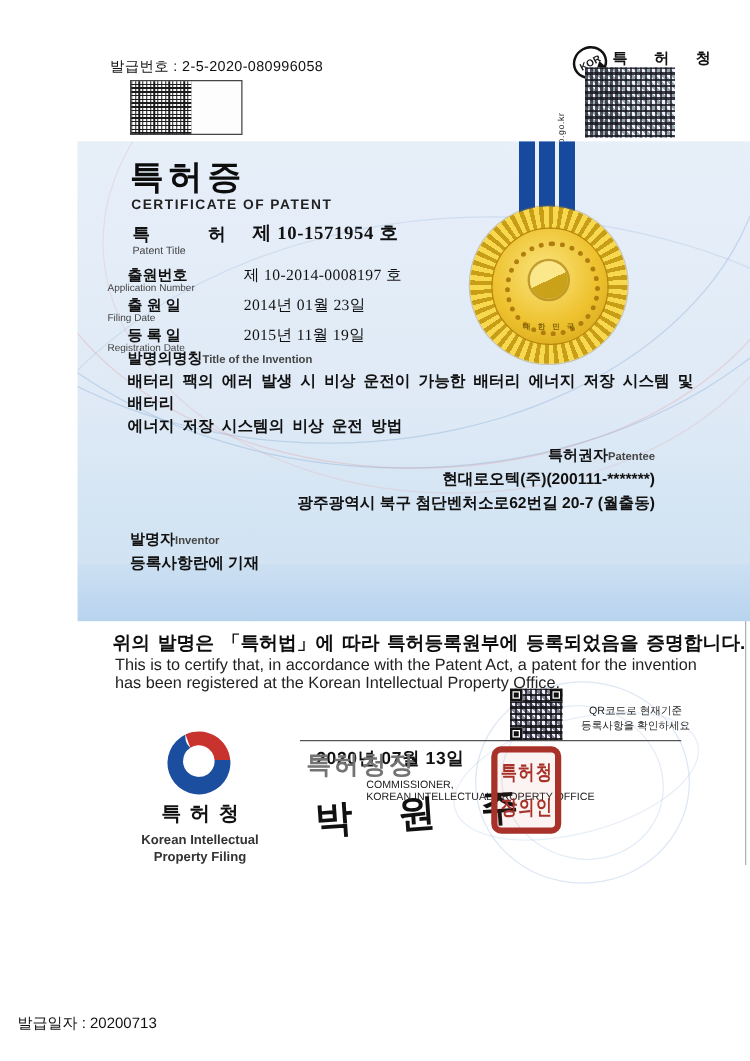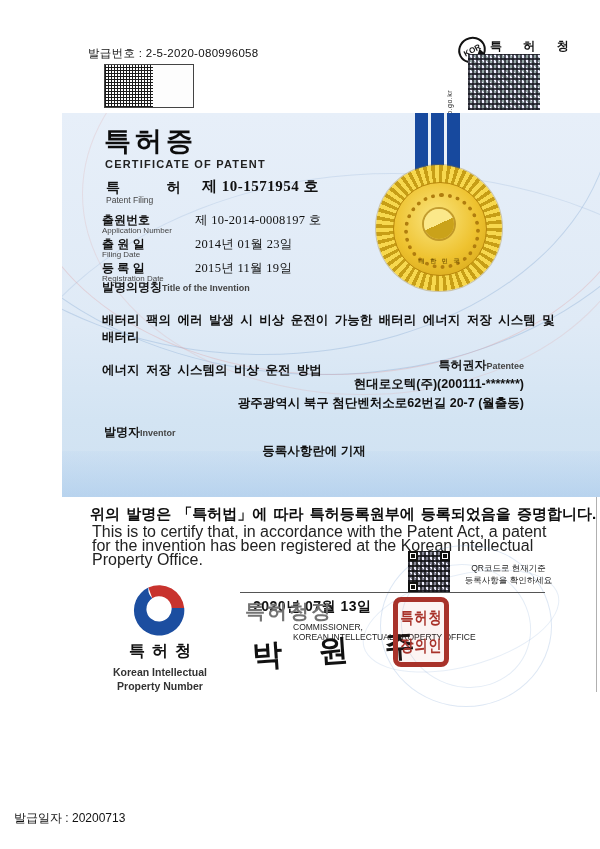--- a/index.html
+++ b/index.html
@@ -50,35 +50,35 @@
   .medal-country{position:absolute;left:0;right:0;bottom:9px;text-align:center;font-size:6px;font-weight:bold;color:#7c5c06;letter-spacing:2px;white-space:pre;}
 
   
   .cert h1{position:absolute;left:42px;top:10px;margin:0;font-size:27px;font-weight:bold;letter-spacing:4px;color:#0d0d0d;}
   .cert .subtitle{position:absolute;left:43px;top:45px;font-size:11px;letter-spacing:1.2px;color:#222;font-weight:bold;text-align:right;}
   .patent-label{position:absolute;left:44px;top:66px;font-size:14px;font-weight:bold;white-space:pre;color:#111;}
   .patent-sub{position:absolute;left:44px;top:82px;font-size:8.5px;color:#444;}
   .patent-value{position:absolute;left:140px;top:64px;font-size:15px;font-weight:bold;font-family:"Liberation Serif",serif;color:#111;letter-spacing:.5px;}
 
   .frow-label{position:absolute;left:40px;font-size:12px;font-weight:bold;color:#111;white-space:pre;}
-  .frow-sub{position:absolute;left:40px;font-size:8px;color:#444;}
+  .frow-sub{position:absolute;left:24px;font-size:8px;color:#444;}
   .frow-value{position:absolute;left:133px;font-size:12.5px;font-family:"Liberation Serif",serif;color:#111;letter-spacing:.3px;}
 
   .sec-label{font-size:12px;font-weight:bold;color:#111;}
   .sec-sub{font-size:9px;color:#444;font-weight:bold;}
   .invention{position:absolute;left:40px;top:164px;width:470px;}
-  .invention .body{margin-top:16px;font-size:12.5px;font-weight:bold;line-height:17px;color:#111;word-spacing:3px;}
+  .invention .body{margin-top:2px;font-size:12.5px;font-weight:bold;line-height:17px;color:#111;word-spacing:3px;}
   .patentee{position:absolute;left:42px;top:242px;width:420px;text-align:right;}
   .patentee .body{margin-top:2px;font-size:12.5px;font-weight:bold;line-height:17px;color:#111;}
   .inventor{position:absolute;left:42px;top:309px;width:420px;}
-  .inventor .body{margin-top:2px;font-size:12.5px;font-weight:bold;color:#111;text-align:center;}
+  .inventor .body{margin-top:2px;font-size:12.5px;font-weight:bold;color:#111;}
 
   
   .stmt-ko{position:absolute;left:90px;top:505px;font-size:15px;font-weight:bold;color:#0d0d0d;word-spacing:2px;}
-  .stmt-en{position:absolute;left:92px;top:525px;width:470px;font-size:16px;color:#222;line-height:14px;}
+  .stmt-en{position:absolute;left:92px;top:525px;width:470px;font-size:13px;color:#222;line-height:14px;}
 
   
   .globe{position:absolute;border-radius:50%;border:1px solid rgba(120,160,210,.25);}
   .g1{left:380px;top:545px;width:170px;height:160px;}
   .g2{left:400px;top:565px;width:130px;height:120px;transform:rotate(25deg);border-color:rgba(120,160,210,.2);}
   .g3{left:360px;top:575px;width:200px;height:90px;transform:rotate(-15deg);border-color:rgba(120,160,210,.18);}
 
   .issue-date{position:absolute;left:253px;top:560px;font-size:14px;font-weight:bold;color:#111;letter-spacing:.5px;margin-top:38px;}
   .sign-rule{position:absolute;left:240px;top:592px;width:305px;height:1px;background:#555;}
   .commissioner-ko{position:absolute;left:245px;top:598px;font-size:20px;font-weight:bold;letter-spacing:2px;color:#737373;}
@@ -143,21 +143,21 @@
         <div class="medal-wreath"></div>
         <div class="medal-core"></div>
         <div class="medal-country">대 한 민 국</div>
       </div>
     </div>
 
     <h1>특허증</h1>
     <div class="subtitle">CERTIFICATE OF PATENT</div>
 
     <div class="patent-label">특            허</div>
-    <div class="patent-sub">Patent Filing</div>
+    <div class="patent-sub">Patent Title</div>
     <div class="patent-value">제 10-1571954 호</div>
 
     <div class="frow-label" style="top:99px">출원번호</div>
     <div class="frow-sub" style="top:113px">Application Number</div>
     <div class="frow-value" style="top:99px">제 10-2014-0008197 호</div>
 
     <div class="frow-label" style="top:123px">출 원 일</div>
     <div class="frow-sub" style="top:137px">Filing Date</div>
     <div class="frow-value" style="top:123px">2014년 01월 23일</div>
 
@@ -219,21 +219,21 @@
   </div>
 
   <div class="kipo-logo">
     <svg width="62" height="62" viewBox="0 0 64 64">
       <path d="M20 13 A26 26 0 0 1 57 34 L44 34 A13 13 0 0 0 24 24 Z" fill="#c8332e"></path>
       <path d="M57 34 A26 26 0 1 1 20 13 A13 13 0 0 0 24 24 A14 14 0 0 0 18 36 A13 13 0 0 0 44 34 Z" fill="#1c4ea0"></path>
     </svg>
     <div class="kipo-name-ko">특허청</div>
     <div class="kipo-name-en">
       <div>Korean Intellectual</div>
-      <div>Property Number</div>
+      <div>Property Filing</div>
     </div>
   </div>
 
   <div class="edge-line"></div>
 
   <div class="footer-left">발급일자 : 20200713</div>
   <div class="footer-right">1/2</div>
 
 </div>
 

